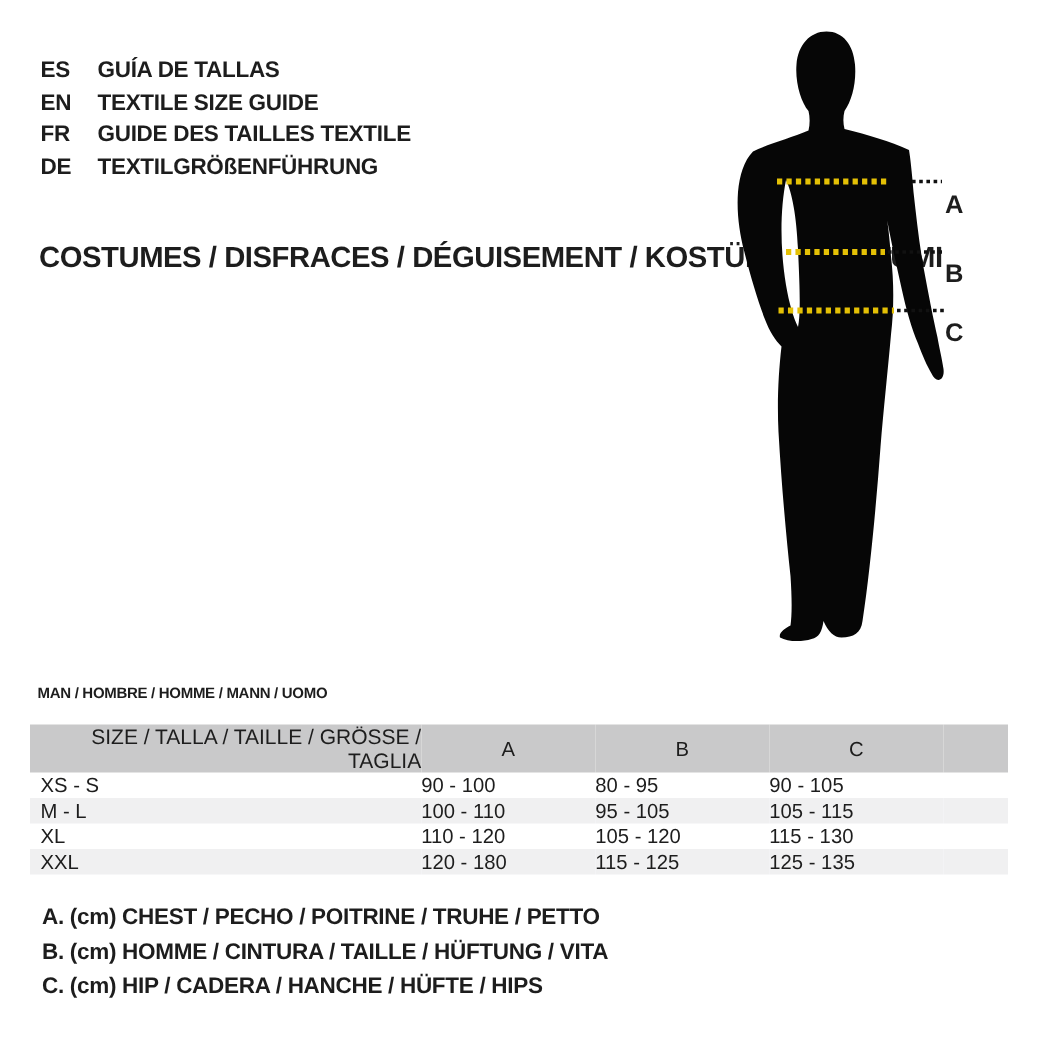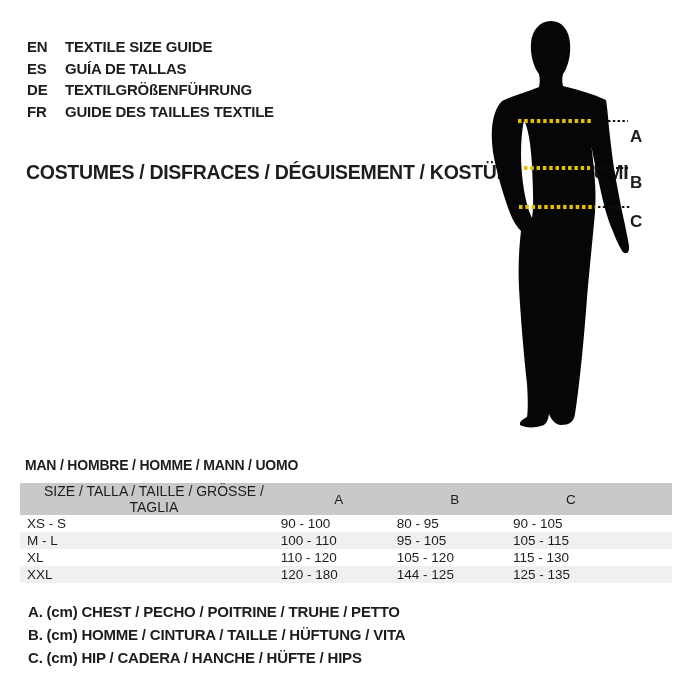--- a/index.html
+++ b/index.html
@@ -23,59 +23,59 @@
 
   
   .figure{position:absolute;left:490px;top:16px;width:170px;height:412px;}
   .figure svg{position:absolute;left:0;top:0;}
   .marker-label{
     position:absolute;left:140px;width:22px;font-size:17px;font-weight:700;line-height:17px;
   }
 
   
   .table-title{
-    position:absolute;left:25px;top:457px;font-size:14px;font-weight:700;letter-spacing:-0.2px;white-space:nowrap;
+    position:absolute;left:25px;top:457px;font-size:10px;font-weight:700;letter-spacing:-0.2px;white-space:nowrap;
   }
   table.size-table{
     position:absolute;left:20px;top:483px;width:652px;
     border-collapse:collapse;table-layout:fixed;font-size:13.5px;
   }
   table.size-table th{
     background:#c9c9ca;font-weight:400;height:21px;padding:0;
   }
-  table.size-table th.col-size{text-align:center;padding-left:7px;font-size:14px;}
+  table.size-table th.col-size{text-align:right;padding-left:7px;font-size:14px;}
   table.size-table td{height:17px;padding:0;font-weight:400;}
   table.size-table td.col-size{text-align:left;padding-left:7px;}
   table.size-table tbody tr:nth-child(even){background:#f0f0f1;}
 
   
   .legend{position:absolute;left:28px;top:601px;}
   .legend-line{font-size:15px;font-weight:700;letter-spacing:-0.2px;line-height:22.8px;white-space:nowrap;}
 </style>
 </head>
 <body>
 
 <div class="canvas">
 
   <section class="lang-list" id="langList">
       <div class="lang-row">
+        <span class="lang-code">ES</span>
+        <span class="lang-label">GUÍA DE TALLAS</span>
+      </div>
+      <div class="lang-row">
         <span class="lang-code">EN</span>
         <span class="lang-label">TEXTILE SIZE GUIDE</span>
       </div>
       <div class="lang-row">
-        <span class="lang-code">ES</span>
-        <span class="lang-label">GUÍA DE TALLAS</span>
+        <span class="lang-code">FR</span>
+        <span class="lang-label">GUIDE DES TAILLES TEXTILE</span>
       </div>
       <div class="lang-row">
         <span class="lang-code">DE</span>
         <span class="lang-label">TEXTILGRÖßENFÜHRUNG</span>
-      </div>
-      <div class="lang-row">
-        <span class="lang-code">FR</span>
-        <span class="lang-label">GUIDE DES TAILLES TEXTILE</span>
       </div>
     </section>
 
   <h1 class="category">COSTUMES / DISFRACES / DÉGUISEMENT / KOSTÜME / COSTUMI</h1>
 
   <div class="figure">
     <svg width="160" height="412" viewBox="0 0 160 412">
       <path fill="#060606" d="
         M61,5 C50,5 42,14 41,27 C40,39 44,52 49,58 C50,62 50,67 49,71
         C37,76 22,80 12,85 C6,91 3,101 2,112 C1,126 3,139 6,151
@@ -145,21 +145,21 @@
         <tr>
           <td class="col-size">XL</td>
           <td>110 - 120</td>
           <td>105 - 120</td>
           <td>115 - 130</td>
           <td></td>
         </tr>
         <tr>
           <td class="col-size">XXL</td>
           <td>120 - 180</td>
-          <td>144 - 125</td>
+          <td>115 - 125</td>
           <td>125 - 135</td>
           <td></td>
         </tr>
       </tbody>
   </table>
 
   <div class="legend" id="legend">
       <div class="legend-line">A. (cm) CHEST / PECHO / POITRINE / TRUHE / PETTO</div>
       <div class="legend-line">B. (cm) HOMME / CINTURA / TAILLE / HÜFTUNG / VITA</div>
       <div class="legend-line">C. (cm) HIP / CADERA / HANCHE / HÜFTE / HIPS</div>

